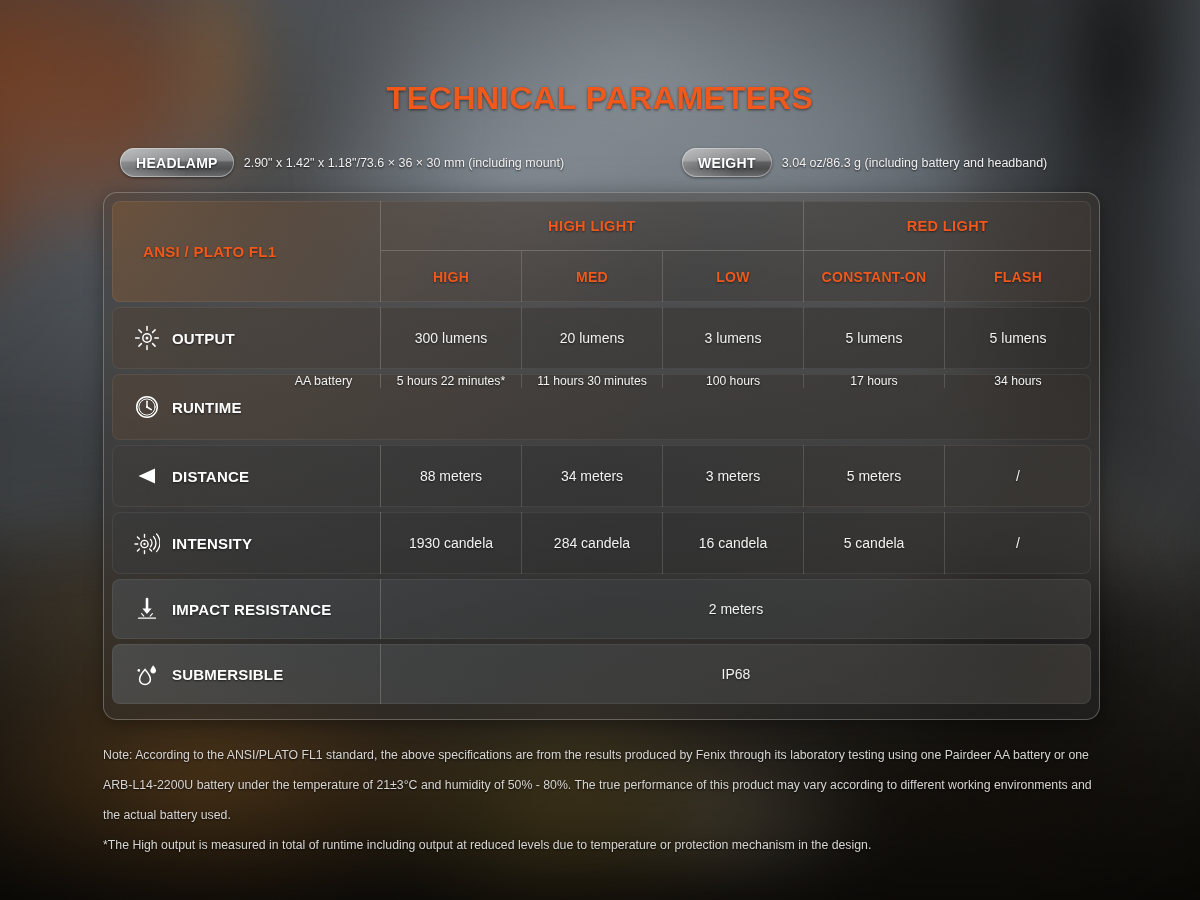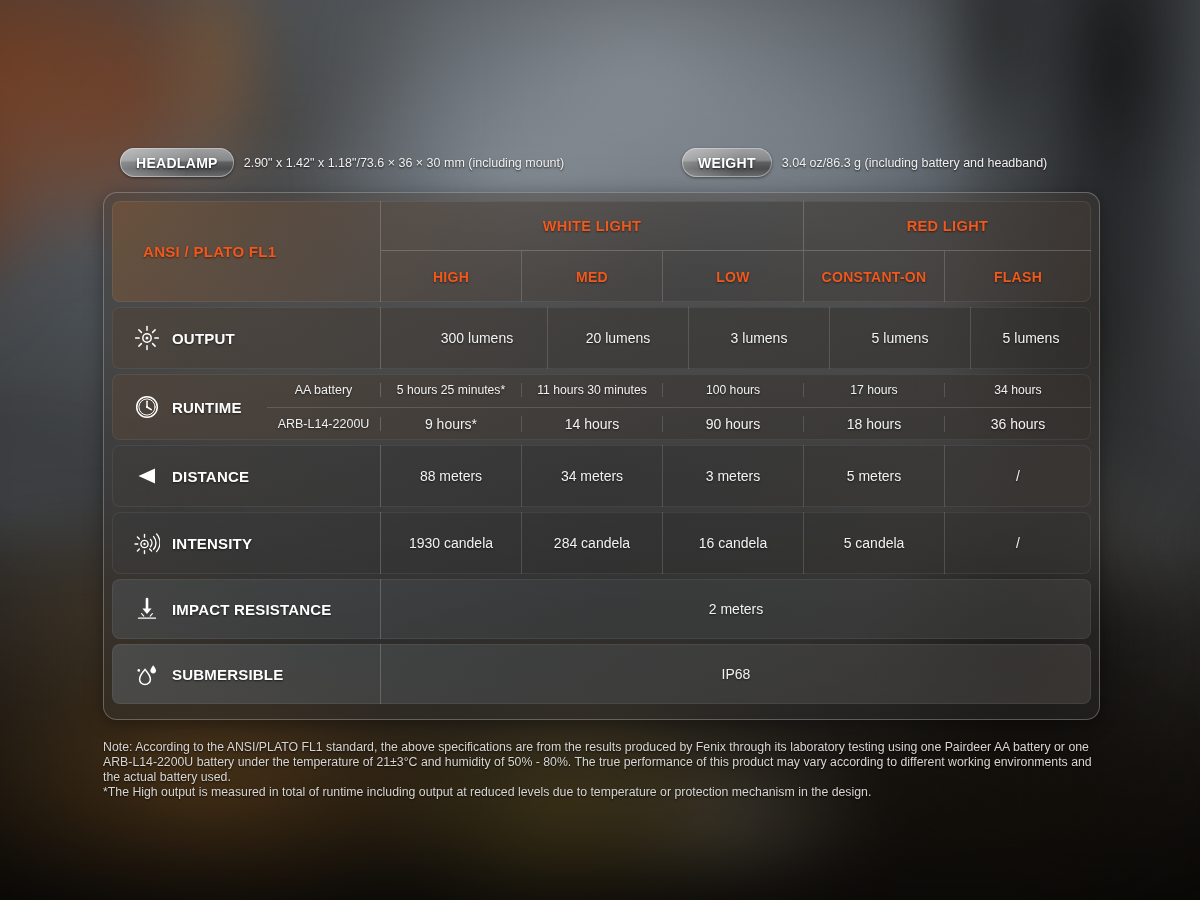--- a/index.html
+++ b/index.html
@@ -252,21 +252,21 @@
   .mode.c3 { width: 141px; }
   .mode.c4 { width: 141px; }
   .mode.c5 { flex: 1; }
 
   
   .row-data {
     height: 62px;
     background: linear-gradient(to bottom, rgba(58,58,58,0.62), rgba(42,42,42,0.58));
     box-shadow: inset 0 0 0 1px rgba(190,190,190,0.10);
   }
-  .row-data.r-output   { background: linear-gradient(105deg, rgba(78,66,56,0.62), rgba(54,52,50,0.58) 55%, rgba(48,46,44,0.58)); gap: 26px; }
+  .row-data.r-output   { background: linear-gradient(105deg, rgba(78,66,56,0.62), rgba(54,52,50,0.58) 55%, rgba(48,46,44,0.58)); }
   .row-data.r-runtime  { height: 66px; background: linear-gradient(105deg, rgba(82,68,56,0.64), rgba(58,54,50,0.58) 55%, rgba(52,48,44,0.58)); }
   .row-data.r-distance { background: linear-gradient(105deg, rgba(62,60,58,0.62), rgba(48,48,48,0.58) 50%, rgba(58,54,50,0.58)); }
   .row-data.r-intensity{ background: linear-gradient(105deg, rgba(58,58,58,0.62), rgba(46,46,46,0.58) 50%, rgba(52,50,48,0.58)); }
   .row-data.r-impact   { height: 60px; background: linear-gradient(105deg, rgba(74,78,80,0.62), rgba(60,64,66,0.58) 50%, rgba(66,66,64,0.58)); }
   .row-data.r-submersible { height: 60px; background: linear-gradient(105deg, rgba(86,90,92,0.62), rgba(70,74,76,0.58) 45%, rgba(72,68,64,0.58)); }
 
   .cell-label {
     width: 269px;
     display: flex;
     align-items: center;
@@ -314,21 +314,21 @@
 
   
   .runtime-stack {
     flex: 1;
     display: flex;
     flex-direction: column;
   }
   .runtime-line {
     flex: 1;
     display: flex;
-    align-items: center;
+    align-items: flex-start;
   }
   .runtime-line + .runtime-line {
     border-top: 1px solid rgba(190,186,180,0.22);
   }
   .battery-name {
     width: 114px;
     display: flex;
     align-items: center;
     justify-content: center;
     font-size: 12.5px;
@@ -354,40 +354,41 @@
   .rt-bottom .rt-cell { font-size: 14px; }
 
   
   .note {
     position: absolute;
     left: 103px;
     top: 740px;
     width: 1000px;
     color: #d7d5d2;
     font-size: 12.3px;
-    line-height: 15px;
+    line-height: 30px;
     text-shadow: 0 1px 2px rgba(0,0,0,0.8);
   }
   .note p { margin: 0; }
 </style>
 </head>
 <body>
 
 <div class="bg-root">
   <div class="bg-layer bg-base"></div>
   <div class="bg-layer bg-trees-left"></div>
   <div class="bg-layer bg-mist"></div>
   <div class="bg-layer bg-lake"></div>
   <div class="bg-layer bg-trees-right"></div>
   <div class="bg-layer bg-ground"></div>
   <div class="bg-vignette"></div>
 </div>
 
 <div class="page">
 
+  <div class="title">TECHNICAL PARAMETERS</div>
 
   <div class="chips">
     <div class="chip-group g1">
       <span class="pill">
         <span class="pill-text">HEADLAMP</span>
       </span>
       <span class="chip-value">2.90" x 1.42" x 1.18"/73.6 × 36 × 30 mm (including mount)</span>
     </div>
     <div class="chip-group g2">
       <span class="pill">
@@ -396,21 +397,21 @@
       <span class="chip-value">3.04 oz/86.3 g (including battery and headband)</span>
     </div>
   </div>
 
   <div class="panel">
 
     <div class="row row-head">
       <div class="head-left">ANSI / PLATO FL1</div>
       <div class="head-right">
         <div class="head-groups">
-          <div class="head-group white">WHITE LIGHT</div>
+          <div class="head-group white">HIGH LIGHT</div>
           <div class="head-group red">RED LIGHT</div>
         </div>
         <div class="head-modes">
           <div class="mode c1">HIGH</div>
           <div class="mode c2">MED</div>
           <div class="mode c3">LOW</div>
           <div class="mode c4">CONSTANT-ON</div>
           <div class="mode c5">FLASH</div>
         </div>
       </div>
@@ -452,33 +453,25 @@
             <line x1="13" y1="13" x2="13" y2="7.2"></line>
             <line x1="13" y1="13" x2="17.3" y2="15.6"></line>
             <circle cx="13" cy="13" r="1.1" fill="#ffffff" stroke="none"></circle>
           </svg>
         </span>
         <span>RUNTIME</span>
       </div>
       <div class="runtime-stack">
         <div class="runtime-line rt-top">
           <div class="battery-name">AA battery</div>
-          <div class="rt-cell c1">5 hours 25 minutes*</div>
+          <div class="rt-cell c1">5 hours 22 minutes*</div>
           <div class="rt-cell c2">11 hours 30 minutes</div>
           <div class="rt-cell c3">100 hours</div>
           <div class="rt-cell c4">17 hours</div>
           <div class="rt-cell c5">34 hours</div>
-        </div>
-        <div class="runtime-line rt-bottom">
-          <div class="battery-name">ARB-L14-2200U</div>
-          <div class="rt-cell c1">9 hours*</div>
-          <div class="rt-cell c2">14 hours</div>
-          <div class="rt-cell c3">90 hours</div>
-          <div class="rt-cell c4">18 hours</div>
-          <div class="rt-cell c5">36 hours</div>
         </div>
       </div>
     </div>
 
     <div class="row row-data r-distance">
       <div class="cell-label">
         <span class="ico">
           <svg viewBox="0 0 26 26" fill="none">
             <path d="M21 5.5 L21 20.5 L4.5 13 Z" fill="#ffffff"></path>
           </svg>

